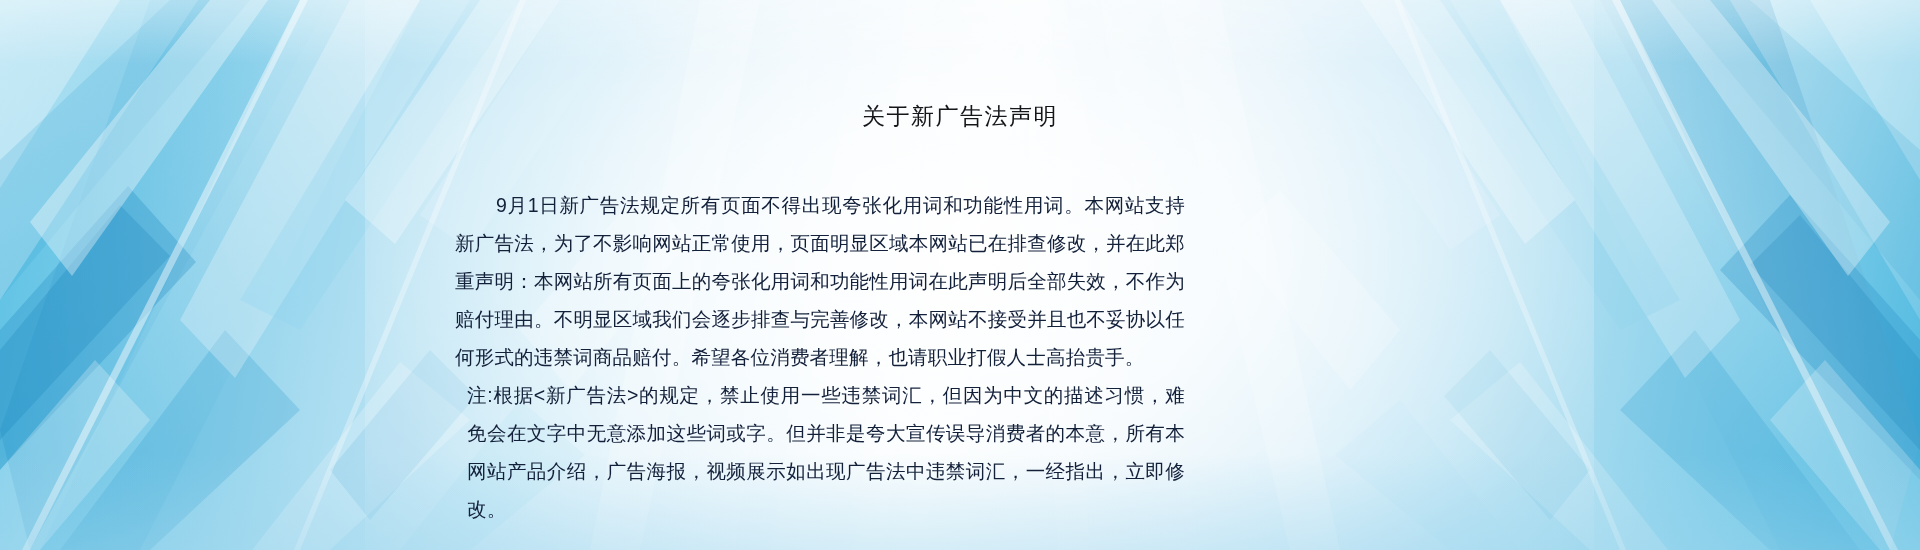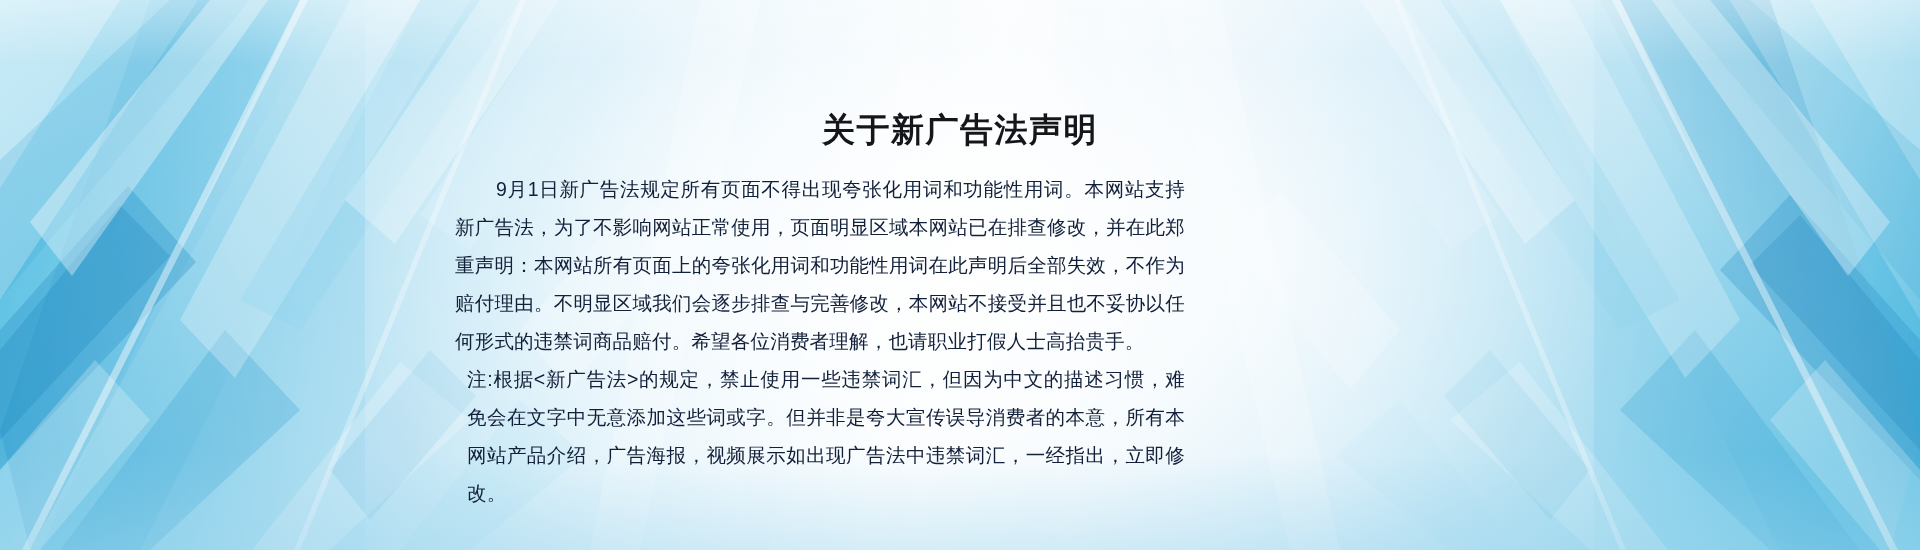--- a/index.html
+++ b/index.html
@@ -77,32 +77,32 @@
     inset: 0;
     z-index: 5;
   }
 
   .page-title {
     position: absolute;
     left: 0;
     right: 0;
     top: 88px;
     text-align: center;
-    font-size: 33px;
-    font-weight: bold;
+    font-size: 23px;
+    font-weight: normal;
     letter-spacing: 1.5px;
     color: #15161a;
     line-height: 1.2;
     white-space: nowrap;
   }
 
   .statement-body {
     position: absolute;
     left: 455px;
-    top: 170px;
+    top: 186px;
     width: 730px;
     color: #13203a;
     font-size: 19.5px;
     line-height: 38px;
     letter-spacing: 0.2px;
     text-align: justify;
     text-justify: inter-ideograph;
   }
   .statement-body p {
     margin: 0;

